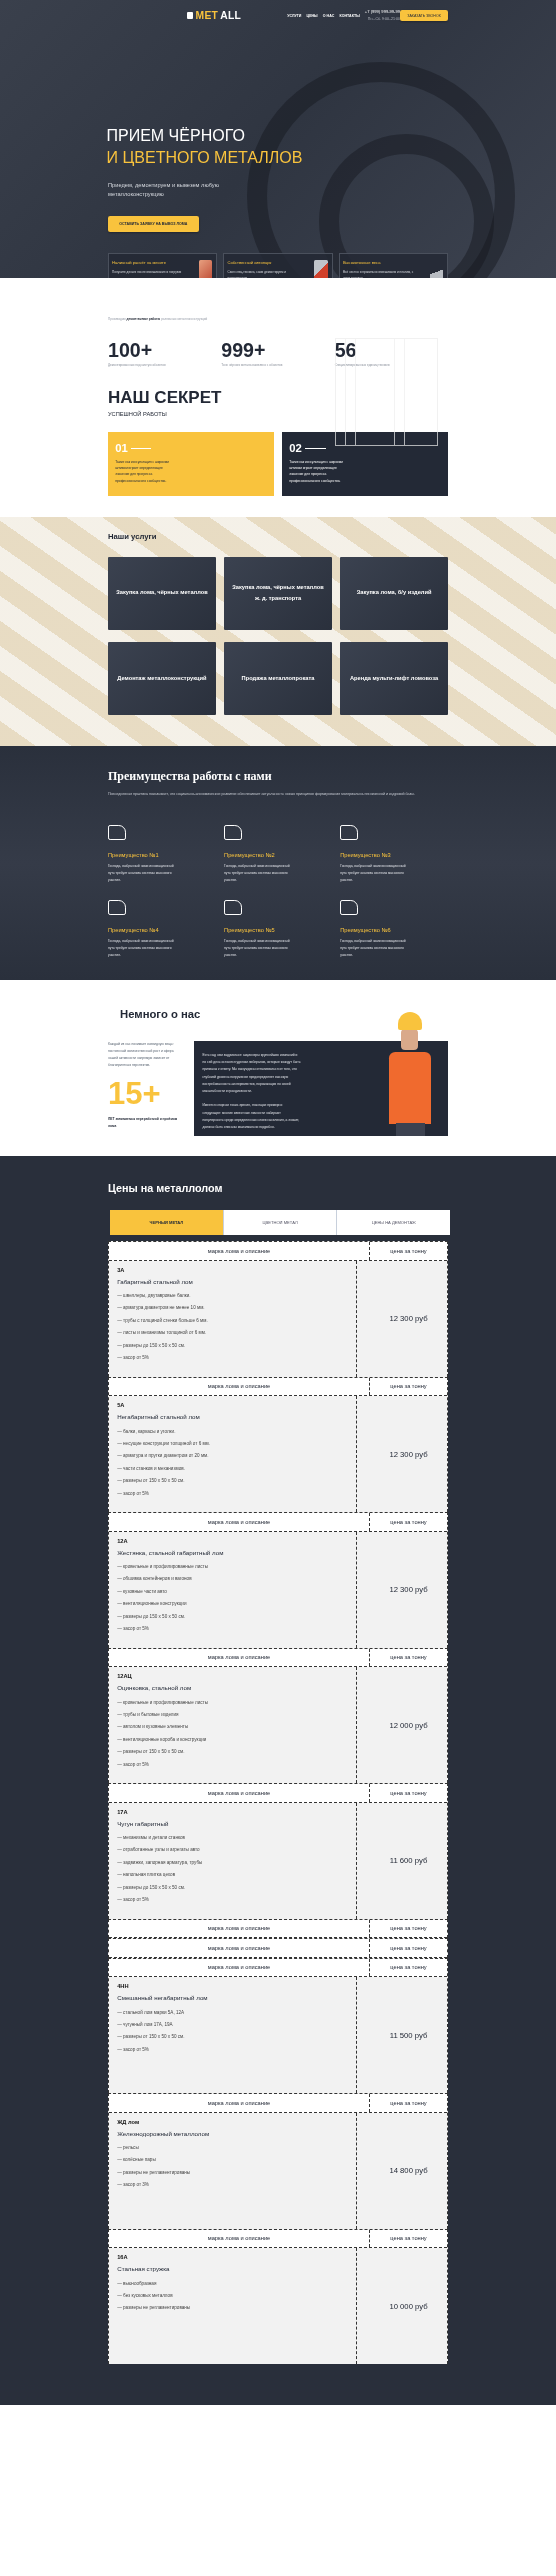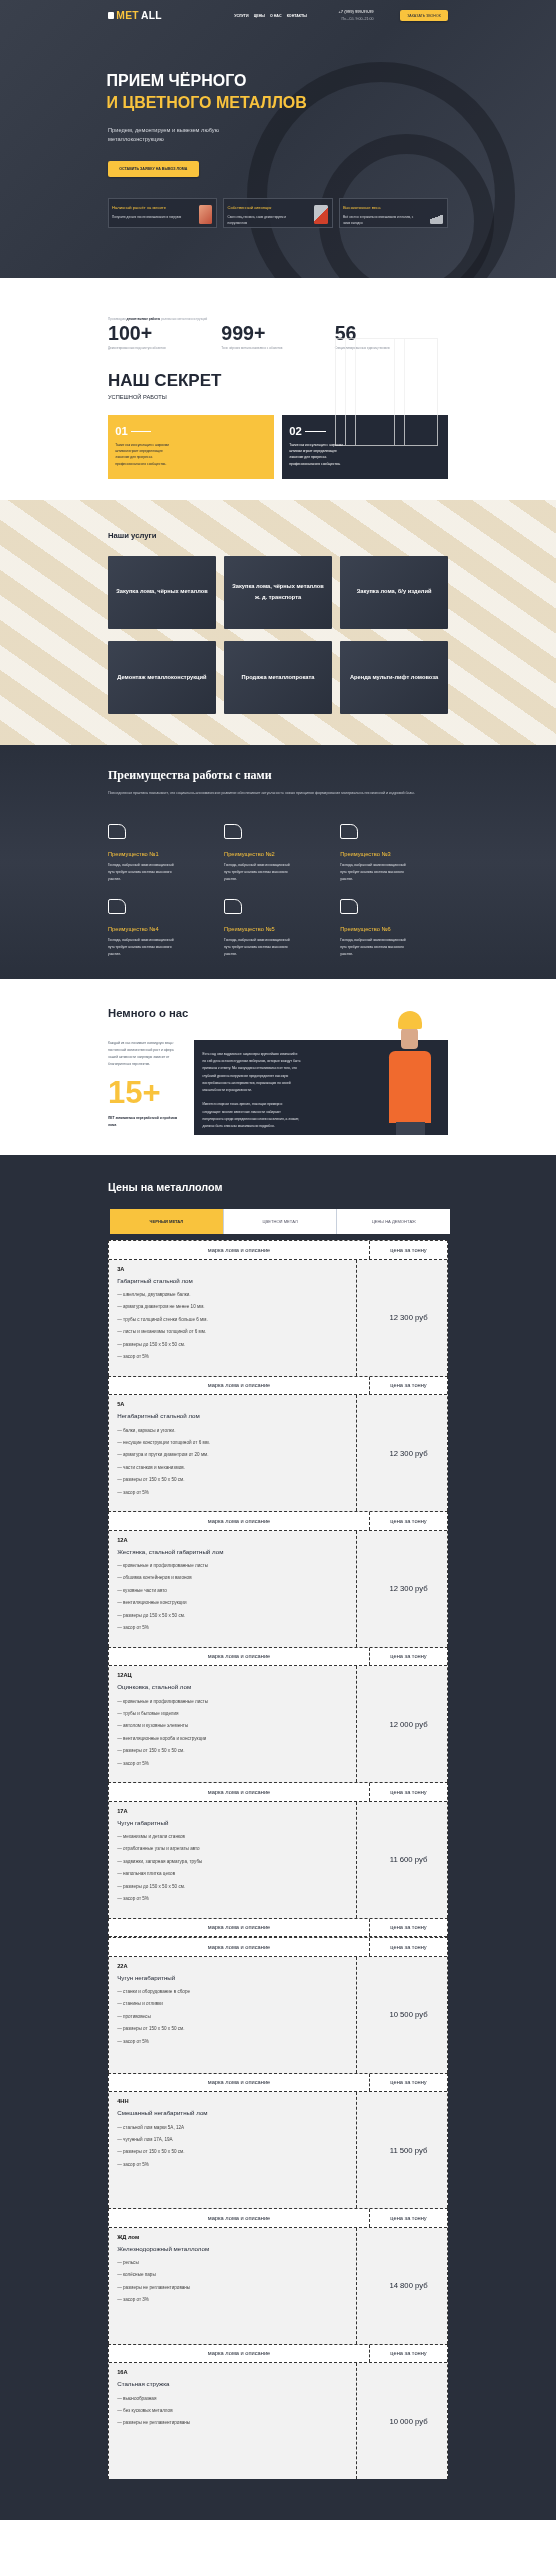--- a/index.html
+++ b/index.html
@@ -3,78 +3,78 @@
 <meta charset="utf-8">
 <style>
   * { box-sizing: border-box; margin: 0; padding: 0; }
   body { width: 556px; font-family: "Liberation Sans", sans-serif; color: #232936; background: #fff; }
   .container { width: 340px; margin: 0 auto; position: relative; }
   .btn-yellow { background: #f9c33d; color: #232936; border: none; border-radius: 2.1px; font-weight: 700; text-transform: uppercase; cursor: pointer; box-shadow: 0 1px 2.1px rgba(0,0,0,.3); font-family: "Liberation Sans", sans-serif; }
 
   
   .hero { height: 278px; background: linear-gradient(135deg, #3a404c 0%, #2f3541 50%, #3d4350 100%); position: relative; overflow: hidden; }
   .hero .bg-shape { position: absolute; border: 20.6px solid rgba(20,22,28,.45); border-radius: 50%; }
-  .header { display: flex; align-items: center; justify-content: space-between; padding-top: 5px; height: 26px; }
+  .header { display: flex; align-items: center; justify-content: flex-end; padding-top: 5px; height: 26px; }
   .logo { font-size: 10.3px; font-weight: 700; letter-spacing: 0.3px; display: flex; align-items: center; gap: 2.1px; }
   .logo-icon { width: 6.2px; height: 7.2px; background: #fff; border-radius: 1px; }
   .logo .m { color: #f9c33d; } .logo .a { color: #fff; }
   .nav { display: flex; gap: 5.2px; margin-left: 46px; }
   .nav a { color: #fff; font-size: 3.6px; font-weight: 700; text-decoration: none; }
   .contact-top { text-align: right; color: #fff; font-size: 4.1px; line-height: 7.2px; margin-left: 5.2px; }
   .contact-top .sub { color: #b8bcc5; font-size: 3.6px; }
   .btn-call { padding: 3.6px 7.2px; font-size: 3.6px; font-weight: 400; }
-  .hero h1 { font-size: 16px; font-weight: 700; line-height: 21.6px; color: #fff; margin-top: 44px; margin-left: -1.5px; text-transform: uppercase; }
+  .hero h1 { font-size: 16px; font-weight: 400; line-height: 21.6px; color: #fff; margin-top: 99px; margin-left: -1.5px; text-transform: uppercase; }
   .hero h1 .l2 { color: #f9c33d; }
   .hero p.sub { color: #d6d9df; font-size: 5.7px; line-height: 8.8px; margin-top: 13px; width: 113px; }
   .btn-cta { margin-top: 17.5px; padding: 5.7px 11.3px; font-size: 3.6px; }
   .features { display: flex; gap: 6.2px; margin-top: 21.6px; }
   .feature { flex: 1; height: 30px; background: rgba(35,40,52,.85); border: 0.5px solid #4a505c; padding: 6.2px 3.1px; position: relative; }
   .feature h4 { color: #f9c33d; font-size: 4.1px; font-weight: 400; }
   .feature p { color: #d6d9df; font-size: 3.1px; line-height: 6.2px; margin-top: 3.1px; width: 72px; }
   .feature .ficon { position: absolute; right: 4.1px; top: 6.2px; width: 13.4px; height: 18.5px; border-radius: 1.5px; }
 
   
   .demont { padding: 28px 0 20.6px; background: #fff; }
   .demont h2 { font-size: 12px; font-weight: 700; line-height: 16px; color: #232936; }
   .demont .intro { font-size: 3.1px; color: #9aa0ab; margin-top: 11.3px; }
   .demont .intro b { color: #232936; }
-  .stats { display: flex; margin-top: 1px; }
+  .stats { display: flex; margin-top: 18px; }
   .stat { width: 116px; }
   .stat .num { font-size: 19.6px; font-weight: 700; color: #232936; }
   .stat .lbl { font-size: 3.1px; color: #8a909b; margin-top: 1px; }
   .frame-art { position: absolute; right: 10.3px; top: 20.6px; width: 103px; height: 108px; border: 0.5px solid #ececec; opacity: .7; background: repeating-linear-gradient(90deg, transparent 0 9.3px, #eee 9.3px 9.8px); }
   .secret-title { font-size: 17px; font-weight: 700; margin-top: 20.6px; color: #232936; }
   .secret-sub { font-size: 5.7px; color: #232936; margin-top: 3.1px; }
   .secret-cards { display: flex; gap: 8.2px; margin-top: 15.5px; border-radius: 14px; }
   .scard { flex: 1; height: 64px; padding: 9.3px 7.2px; }
   .scard.y { background: #f9c33d; } .scard.d { background: #232936; }
   .scard .n { font-size: 11.3px; font-weight: 700; color: #fff; display: flex; align-items: center; gap: 3.1px; }
   .scard .n::after { content: ""; width: 20.6px; height: 0.5px; background: #fff; }
   .scard p { font-size: 3.3px; line-height: 6.2px; margin-top: 5.2px; color: #232936; width: 62px; }
   .scard.d p { color: #fff; }
 
   
-  .services { background: #efe9dc; background-image: repeating-linear-gradient(35deg, rgba(210,180,120,.25) 0 20.6px, rgba(255,255,255,.35) 20.6px 41px); padding: 31px 0 31px; }
+  .services { background: #efe9dc; background-image: repeating-linear-gradient(35deg, rgba(210,180,120,.25) 0 20.6px, rgba(255,255,255,.35) 20.6px 41px); padding: 15px 0 31px; }
   .services h2 { font-size: 7.7px; font-weight: 700; color: #232936; }
   .svc-grid { display: grid; grid-template-columns: repeat(3, 1fr); gap: 12.4px 8.2px; margin-top: 15.5px; }
   .svc { height: 73px; background: linear-gradient(135deg, #3b4250, #2a303c); border-radius: 1px; display: flex; align-items: center; justify-content: center; text-align: center; padding: 5.2px; }
   .svc span { color: #fff; font-weight: 700; font-size: 5.7px; line-height: 11.3px; }
 
   
   .adv { background: linear-gradient(180deg, #2a303c, #353b48 50%, #2a303c); padding: 23px 0 20.6px; }
   .adv h2 { color: #fff; font-size: 12px; font-weight: 700; font-family: Liberation Serif, serif; }
   .adv .intro { color: #c4c8d0; font-size: 3.6px; line-height: 7.7px; margin-top: 7.2px; }
   .adv-grid { display: grid; grid-template-columns: repeat(3, 1fr); gap: 15.5px 8.2px; margin-top: 26px; }
   .adv-item .aicon { width: 17.5px; height: 15.5px; border: 1px solid #fff; border-radius: 2.1px 7.2px 2.1px 2.1px; position: relative; }
   .adv-item h4 { color: #f9c33d; font-size: 5.7px; font-weight: 400; margin-top: 11.3px; }
   .adv-item p { color: #e1e3e8; font-size: 3.3px; line-height: 7.2px; margin-top: 5.2px; width: 72px; }
 
   
   .about { padding: 28px 0 20.6px; background: #fff; }
-  .about h2 { font-size: 11.3px; font-weight: 700; color: #232936; }
+  .about h2 { font-size: 11.3px; font-weight: 700; color: #232936; margin-left: 12px; }
   .about-row { display: flex; margin-top: 20.6px; }
   .about-left { width: 76px; }
   .about-left p { font-size: 3.3px; line-height: 7.2px; color: #55606e; }
   .about-left .big { font-size: 31px; font-weight: 700; color: #f9c33d; margin-top: 8.2px; line-height: 32px; }
   .about-left .cap { font-size: 3.3px; font-weight: 700; line-height: 7.2px; margin-top: 6.2px; }
   .about-box { flex: 1; margin-left: 10.3px; margin-top: 0; height: 95px; background: #232936; position: relative; padding: 11.3px 8.2px; }
   .about-box p { color: #e1e3e8; font-size: 3.3px; line-height: 7.2px; width: 98px; }
   .about-box p + p { margin-top: 7.2px; }
   .worker { position: absolute; right: 15.5px; bottom: 0; width: 46px; height: 124px; }
   .worker .helmet { position: absolute; top: 0; left: 11.3px; width: 24px; height: 18.5px; background: #f9c33d; border-radius: 12px 12px 2.1px 2.1px; }
@@ -394,34 +394,20 @@
           <div class="phead">
          <div class="c1">марка лома и описание</div>
          <div class="c2">цена за тонну</div>
        </div>
         </div>
         <div class="pblock">
           <div class="phead">
          <div class="c1">марка лома и описание</div>
          <div class="c2">цена за тонну</div>
        </div>
-       <div class="prow">
-         <div class="c1">
-           <div class="code">22А</div>
-           <div class="name">Чугун негабаритный</div>
-           <ul>
-                <li>станки и оборудование в сборе</li>
-                <li>станины и отливки</li>
-                <li>противовесы</li>
-                <li>размеры от 150 х 50 х 50 см.</li>
-                <li>засор от 5%</li>
-              </ul>
-         </div>
-         <div class="c2">10 500 руб</div>
-       </div>
         </div>
         <div class="pblock">
           <div class="phead">
          <div class="c1">марка лома и описание</div>
          <div class="c2">цена за тонну</div>
        </div>
        <div class="prow">
          <div class="c1">
            <div class="code">4НН</div>
            <div class="name">Смешанный негабаритный лом</div>

